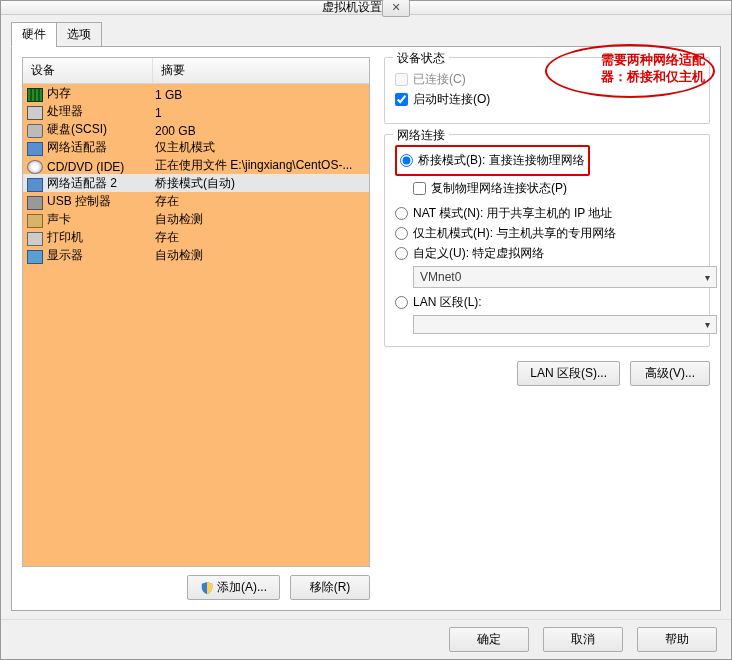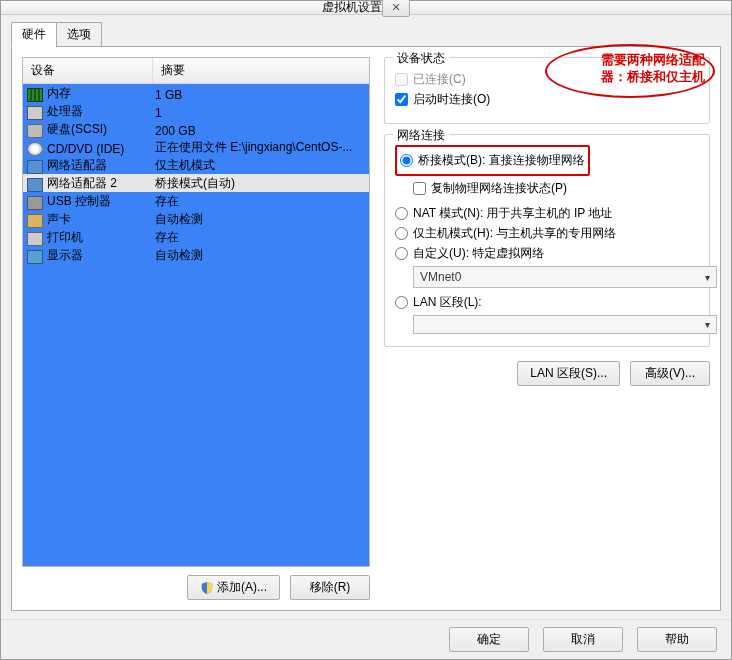--- a/index.html
+++ b/index.html
@@ -8,21 +8,21 @@
 .titlebar { height: 14px; background: linear-gradient(#fdfdfd,#eaeaea); border-bottom: 1px solid #ccc; display: flex; align-items: center; padding: 0 6px; justify-content: center; }
 .titlebar-text { font-size: 12px; }
 .close-btn { width: 28px; height: 18px; border: 1px solid #aaa; background: linear-gradient(#f6f6f6,#e4e4e4); border-radius: 2px; display: flex; align-items: center; justify-content: center; font-size: 11px; color: #555; cursor: default; }
 .content { flex: 1; padding: 6px 10px 8px 10px; display: flex; flex-direction: column; }
 .tabs { display: flex; position: relative; top: 1px; }
 .tab { padding: 3px 10px; border: 1px solid #aaa; background: #f0f0f0; margin-right: -1px; font-size: 12px; }
 .tab.active { background: #fff; border-bottom: 1px solid #fff; }
 .panel { flex: 1; border: 1px solid #aaa; background: #fff; padding: 10px; display: flex; flex-direction: column; }
 .columns { flex: 1; display: flex; gap: 14px; }
 .leftcol { width: 348px; display: flex; flex-direction: column; }
-.listbox { border: 1px solid #b8b8b8; background: #3b82f6; flex: 1; }
+.listbox { border: 1px solid #b8b8b8; background: #fdba74; flex: 1; }
 .listhdr { display: flex; background: linear-gradient(#fcfcfc,#ececec); border-bottom: 1px solid #d5d5d5; }
 .listhdr div { padding: 4px 8px; font-size: 12px; }
 .col-dev { width: 130px; border-right: 1px solid #e0e0e0; }
 .col-sum { flex: 1; }
 .listrows { }
 .row { display: flex; align-items: flex-end; height: 18px; padding: 0 4px; }
 .row.sel { background: #e6e6e6; }
 .row .icon { width: 16px; height: 14px; margin-right: 4px; display: inline-block; }
 .row .dev { width: 108px; overflow: hidden; white-space: nowrap; }
 .row .sum { flex: 1; overflow: hidden; white-space: nowrap; text-overflow: ellipsis; }
@@ -85,28 +85,28 @@
                   <span class="icon ic-cpu"></span>
                   <span class="dev">处理器</span>
                   <span class="sum">1</span>
                 </div>
                 <div class="row">
                   <span class="icon ic-hdd"></span>
                   <span class="dev">硬盘(SCSI)</span>
                   <span class="sum">200 GB</span>
                 </div>
                 <div class="row">
+                  <span class="icon ic-net"></span>
+                  <span class="dev">网络适配器</span>
+                  <span class="sum">仅主机模式</span>
+                </div>
+                <div class="row">
                   <span class="icon ic-cd"></span>
                   <span class="dev">CD/DVD (IDE)</span>
                   <span class="sum">正在使用文件 E:\jingxiang\CentOS-...</span>
-                </div>
-                <div class="row">
-                  <span class="icon ic-net"></span>
-                  <span class="dev">网络适配器</span>
-                  <span class="sum">仅主机模式</span>
                 </div>
                 <div class="row sel">
                   <span class="icon ic-net"></span>
                   <span class="dev">网络适配器 2</span>
                   <span class="sum">桥接模式(自动)</span>
                 </div>
                 <div class="row">
                   <span class="icon ic-usb"></span>
                   <span class="dev">USB 控制器</span>
                   <span class="sum">存在</span>

